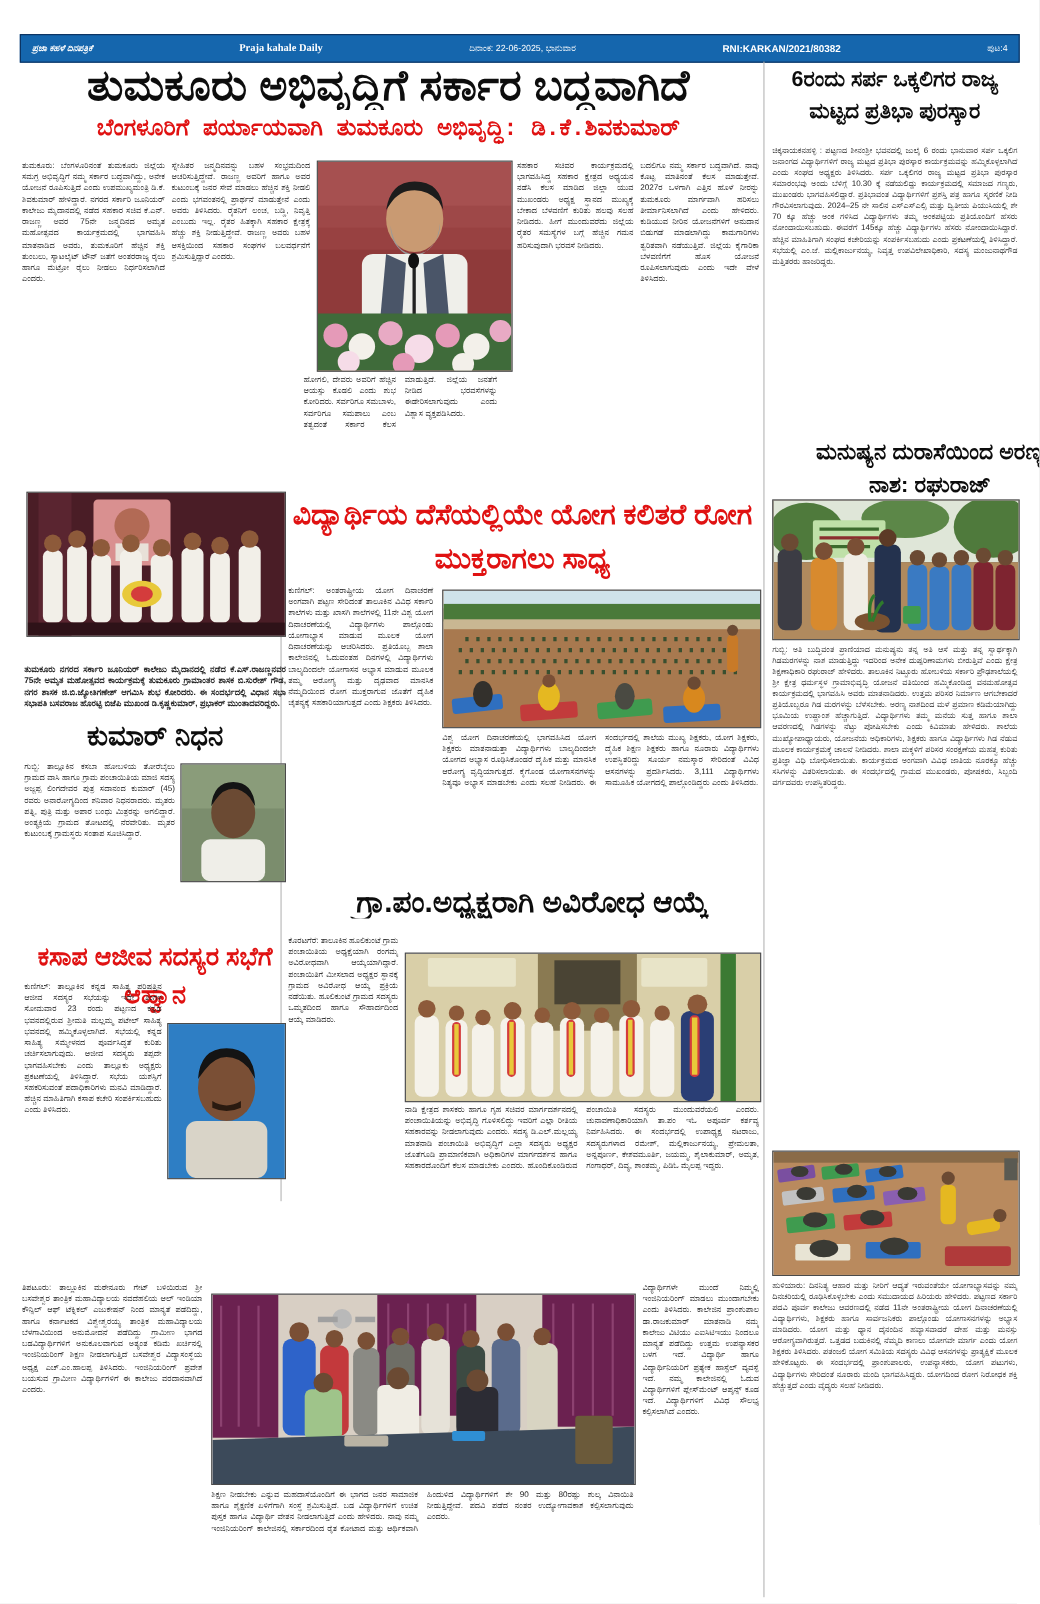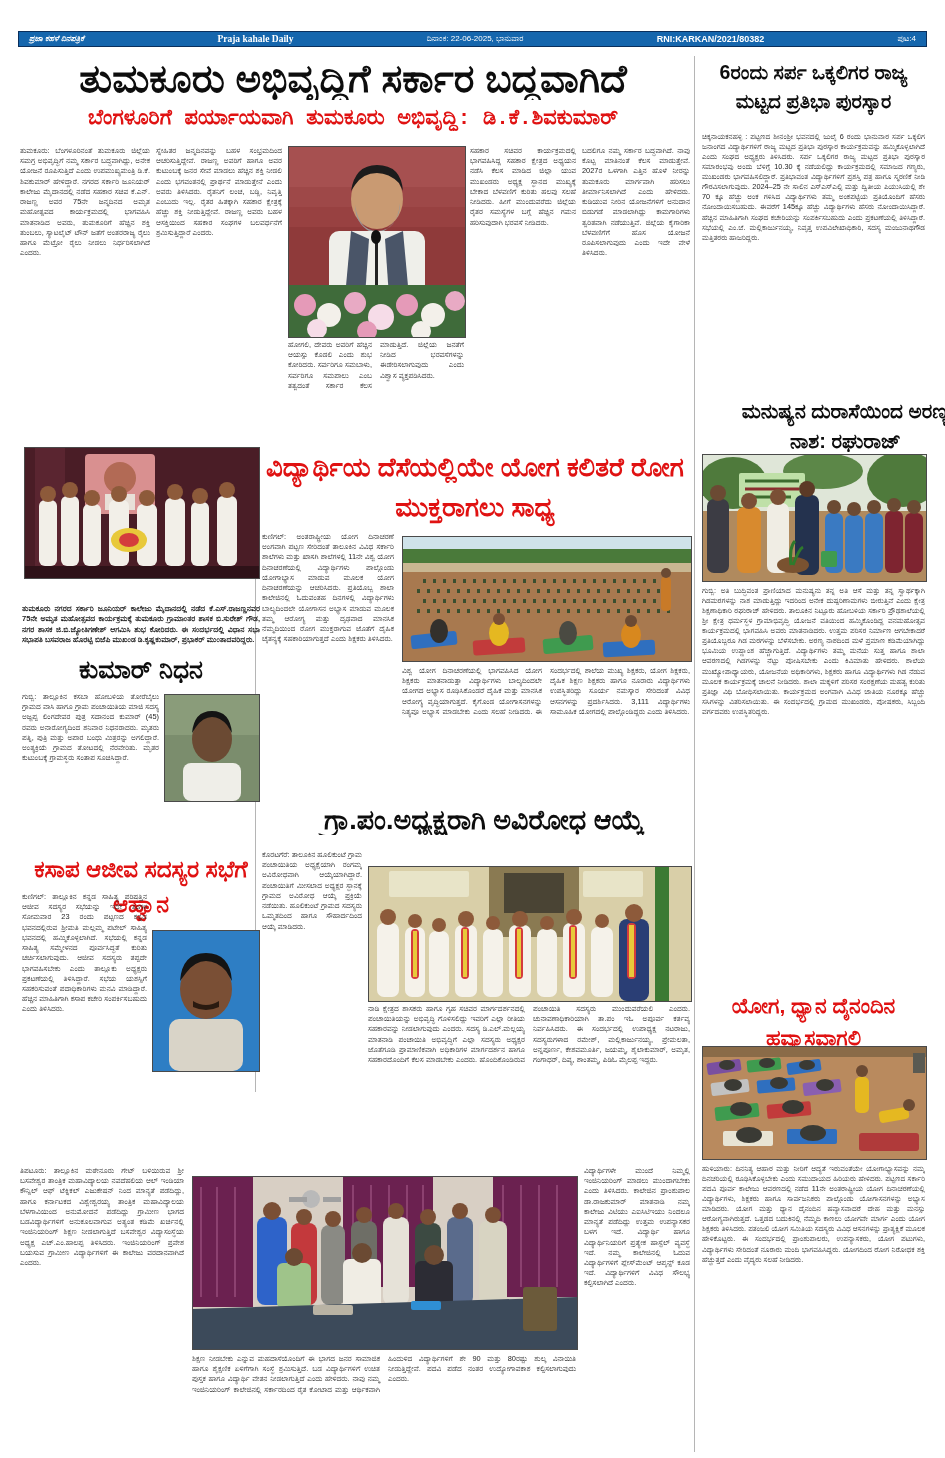--- a/index.html
+++ b/index.html
@@ -21,21 +21,21 @@
   .photo{border:1px solid #4a4a4a;overflow:hidden;background:#ccc;}
   .photo svg{display:block;}
   .vrule{background:#b5b5b5;width:1px;}
   .portrait-r{float:right;margin:2px 0 2px 5px;}
 </style>
 </head>
 <body>
 
 <div class="page">
 
-  <div class="abs masthead" style="left:18px;top:31px;width:909px;height:16px;">
+  <div class="abs masthead" style="left:18px;top:31px;width:909px;height:26px;">
     <span class="mh-kn">ಪ್ರಜಾ ಕಹಳೆ ದಿನಪತ್ರಿಕೆ</span>
     <span class="mh-en">Praja kahale Daily</span>
     <span>ದಿನಾಂಕ: 22-06-2025, ಭಾನುವಾರ</span>
     <span class="mh-rni">RNI:KARKAN/2021/80382</span>
     <span>ಪುಟ:4</span>
   </div>
 
   <div class="abs hl nowrap" style="left:15px;top:58px;width:676px;font-size:39px;">ತುಮಕೂರು ಅಭಿವೃದ್ಧಿಗೆ ಸರ್ಕಾರ ಬದ್ಧವಾಗಿದೆ</div>
   <div class="abs hl hl-red nowrap" style="left:15px;top:108px;width:676px;font-size:21px;font-family:Liberation Mono, monospace;">ಬೆಂಗಳೂರಿಗೆ ಪರ್ಯಾಯವಾಗಿ ತುಮಕೂರು ಅಭಿವೃದ್ಧಿ: ಡಿ.ಕೆ.ಶಿವಕುಮಾರ್</div>
 
@@ -61,21 +61,21 @@
       <circle cx="66" cy="156" r="11" fill="#e8aac4"></circle>
         <circle cx="92" cy="170" r="13" fill="#f6dce8"></circle>
       <circle cx="118" cy="158" r="11" fill="#e59ab8"></circle>
         <circle cx="144" cy="168" r="12" fill="#f3f0ea"></circle>
       <circle cx="166" cy="154" r="10" fill="#e8aac4"></circle>
         <circle cx="28" cy="182" r="10" fill="#f6dce8"></circle>
       <circle cx="78" cy="184" r="10" fill="#e59ab8"></circle>
         <circle cx="132" cy="184" r="10" fill="#f3f0ea"></circle>
     </svg>
   </div>
-  <div class="abs body-col two-col" style="left:288px;top:340px;width:176px;height:102px;">ಹೋಗಲಿ, ದೇವರು ಅವರಿಗೆ ಹೆಚ್ಚಿನ ಆಯಸ್ಸು ಕೊಡಲಿ ಎಂದು ಶುಭ ಕೋರಿದರು. ಸರ್ವರಿಗೂ ಸಮಬಾಳು, ಸರ್ವರಿಗೂ ಸಮಪಾಲು ಎಂಬ ತತ್ವದಂತೆ ಸರ್ಕಾರ ಕೆಲಸ ಮಾಡುತ್ತಿದೆ. ಜಿಲ್ಲೆಯ ಜನತೆಗೆ ನೀಡಿದ ಭರವಸೆಗಳನ್ನು ಈಡೇರಿಸಲಾಗುವುದು ಎಂದು ವಿಶ್ವಾಸ ವ್ಯಕ್ತಪಡಿಸಿದರು.</div>
+  <div class="abs body-col two-col" style="left:276px;top:340px;width:176px;height:102px;">ಹೋಗಲಿ, ದೇವರು ಅವರಿಗೆ ಹೆಚ್ಚಿನ ಆಯಸ್ಸು ಕೊಡಲಿ ಎಂದು ಶುಭ ಕೋರಿದರು. ಸರ್ವರಿಗೂ ಸಮಬಾಳು, ಸರ್ವರಿಗೂ ಸಮಪಾಲು ಎಂಬ ತತ್ವದಂತೆ ಸರ್ಕಾರ ಕೆಲಸ ಮಾಡುತ್ತಿದೆ. ಜಿಲ್ಲೆಯ ಜನತೆಗೆ ನೀಡಿದ ಭರವಸೆಗಳನ್ನು ಈಡೇರಿಸಲಾಗುವುದು ಎಂದು ವಿಶ್ವಾಸ ವ್ಯಕ್ತಪಡಿಸಿದರು.</div>
   <div class="abs body-col" style="left:470px;top:146px;width:106px;height:296px;">ಸಹಕಾರ ಸಚಿವರ ಕಾರ್ಯಕ್ರಮದಲ್ಲಿ ಭಾಗವಹಿಸಿದ್ದ ಸಹಕಾರ ಕ್ಷೇತ್ರದ ಅಧ್ಯಯನ ನಡೆಸಿ ಕೆಲಸ ಮಾಡಿದ ಜಿಲ್ಲಾ ಯುವ ಮುಖಂಡರು ಅಧ್ಯಕ್ಷ ಸ್ಥಾನದ ಮುಖ್ಯಕ್ಕೆ ಬೇಕಾದ ಬೆಳವಣಿಗೆ ಕುರಿತು ಹಲವು ಸಲಹೆ ನೀಡಿದರು. ಹೀಗೆ ಮುಂದುವರೆದು ಜಿಲ್ಲೆಯ ರೈತರ ಸಮಸ್ಯೆಗಳ ಬಗ್ಗೆ ಹೆಚ್ಚಿನ ಗಮನ ಹರಿಸುವುದಾಗಿ ಭರವಸೆ ನೀಡಿದರು.</div>
   <div class="abs body-col" style="left:582px;top:146px;width:108px;height:296px;">ಬದಲಿಗೂ ನಮ್ಮ ಸರ್ಕಾರ ಬದ್ಧವಾಗಿದೆ. ನಾವು ಕೊಟ್ಟ ಮಾತಿನಂತೆ ಕೆಲಸ ಮಾಡುತ್ತೇವೆ. 2027ರ ಒಳಗಾಗಿ ಎತ್ತಿನ ಹೊಳೆ ನೀರನ್ನು ತುಮಕೂರು ಮಾರ್ಗವಾಗಿ ಹರಿಸಲು ತೀರ್ಮಾನಿಸಲಾಗಿದೆ ಎಂದು ಹೇಳಿದರು. ಕುಡಿಯುವ ನೀರಿನ ಯೋಜನೆಗಳಿಗೆ ಅನುದಾನ ಬಿಡುಗಡೆ ಮಾಡಲಾಗಿದ್ದು ಕಾಮಗಾರಿಗಳು ತ್ವರಿತವಾಗಿ ನಡೆಯುತ್ತಿವೆ. ಜಿಲ್ಲೆಯ ಕೈಗಾರಿಕಾ ಬೆಳವಣಿಗೆಗೆ ಹೊಸ ಯೋಜನೆ ರೂಪಿಸಲಾಗುವುದು ಎಂದು ಇದೇ ವೇಳೆ ತಿಳಿಸಿದರು.</div>
 
   <div class="abs vrule" style="left:694px;top:56px;height:1396px;"></div>
   <div class="abs vrule" style="left:255px;top:447px;height:645px;"></div>
 
   <div class="abs photo" style="left:24px;top:447px;width:234px;height:130px;">
     <svg width="234" height="130" viewBox="0 0 234 130">
       <rect width="234" height="130" fill="#4a1d26"></rect>
       <rect x="10" y="0" width="30" height="130" fill="#5a2530"></rect>
@@ -321,21 +321,20 @@
         <circle cx="191" cy="50" r="7"></circle>
           <circle cx="211" cy="52" r="7"></circle>
       </g>
       <ellipse cx="90" cy="110" rx="16" ry="8" fill="#7a5230"></ellipse>
       <path d="M88 110 Q86 92 92 86 M90 110 Q96 94 100 92" stroke="#2f7a2c" stroke-width="3" fill="none"></path>
       <rect x="118" y="96" width="16" height="16" rx="2" fill="#3f9b4f"></rect>
     </svg>
   </div>
   <div class="abs body-col" style="left:702px;top:586px;width:223px;height:398px;font-size:7.3px;">ಗುಬ್ಬಿ: ಅತಿ ಬುದ್ಧಿವಂತ ಪ್ರಾಣಿಯಾದ ಮನುಷ್ಯನು ತನ್ನ ಅತಿ ಆಸೆ ಮತ್ತು ತನ್ನ ಸ್ವಾರ್ಥಕ್ಕಾಗಿ ಗಿಡಮರಗಳನ್ನು ನಾಶ ಮಾಡುತ್ತಿದ್ದು ಇದರಿಂದ ಅನೇಕ ದುಷ್ಪರಿಣಾಮಗಳು ಬೀರುತ್ತಿವೆ ಎಂದು ಕ್ಷೇತ್ರ ಶಿಕ್ಷಣಾಧಿಕಾರಿ ರಘುರಾಜ್ ಹೇಳಿದರು. ತಾಲೂಕಿನ ನಿಟ್ಟೂರು ಹೋಬಳಿಯ ಸರ್ಕಾರಿ ಪ್ರೌಢಶಾಲೆಯಲ್ಲಿ ಶ್ರೀ ಕ್ಷೇತ್ರ ಧರ್ಮಸ್ಥಳ ಗ್ರಾಮಾಭಿವೃದ್ಧಿ ಯೋಜನೆ ವತಿಯಿಂದ ಹಮ್ಮಿಕೊಂಡಿದ್ದ ವನಮಹೋತ್ಸವ ಕಾರ್ಯಕ್ರಮದಲ್ಲಿ ಭಾಗವಹಿಸಿ ಅವರು ಮಾತನಾಡಿದರು. ಉತ್ತಮ ಪರಿಸರ ನಿರ್ಮಾಣ ಆಗಬೇಕಾದರೆ ಪ್ರತಿಯೊಬ್ಬರೂ ಗಿಡ ಮರಗಳನ್ನು ಬೆಳೆಸಬೇಕು. ಅರಣ್ಯ ನಾಶದಿಂದ ಮಳೆ ಪ್ರಮಾಣ ಕಡಿಮೆಯಾಗಿದ್ದು ಭೂಮಿಯ ಉಷ್ಣಾಂಶ ಹೆಚ್ಚಾಗುತ್ತಿದೆ. ವಿದ್ಯಾರ್ಥಿಗಳು ತಮ್ಮ ಮನೆಯ ಸುತ್ತ ಹಾಗೂ ಶಾಲಾ ಆವರಣದಲ್ಲಿ ಗಿಡಗಳನ್ನು ನೆಟ್ಟು ಪೋಷಿಸಬೇಕು ಎಂದು ಕಿವಿಮಾತು ಹೇಳಿದರು. ಶಾಲೆಯ ಮುಖ್ಯೋಪಾಧ್ಯಾಯರು, ಯೋಜನೆಯ ಅಧಿಕಾರಿಗಳು, ಶಿಕ್ಷಕರು ಹಾಗೂ ವಿದ್ಯಾರ್ಥಿಗಳು ಗಿಡ ನೆಡುವ ಮೂಲಕ ಕಾರ್ಯಕ್ರಮಕ್ಕೆ ಚಾಲನೆ ನೀಡಿದರು. ಶಾಲಾ ಮಕ್ಕಳಿಗೆ ಪರಿಸರ ಸಂರಕ್ಷಣೆಯ ಮಹತ್ವ ಕುರಿತು ಪ್ರತಿಜ್ಞಾ ವಿಧಿ ಬೋಧಿಸಲಾಯಿತು. ಕಾರ್ಯಕ್ರಮದ ಅಂಗವಾಗಿ ವಿವಿಧ ಜಾತಿಯ ನೂರಕ್ಕೂ ಹೆಚ್ಚು ಸಸಿಗಳನ್ನು ವಿತರಿಸಲಾಯಿತು. ಈ ಸಂದರ್ಭದಲ್ಲಿ ಗ್ರಾಮದ ಮುಖಂಡರು, ಪೋಷಕರು, ಸಿಬ್ಬಂದಿ ವರ್ಗದವರು ಉಪಸ್ಥಿತರಿದ್ದರು.</div>
 
-  <div class="abs hl hl-red" style="left:702px;top:990px;width:223px;font-size:21px;line-height:1.5;">ಯೋಗ, ಧ್ಯಾನ ದೈನಂದಿನ ಹವ್ಯಾಸವಾಗಲಿ</div>
   <div class="abs photo" style="left:702px;top:1046px;width:223px;height:112px;">
     <svg width="223" height="112" viewBox="0 0 223 112">
       <rect width="223" height="112" fill="#b98a5e"></rect>
       <rect width="223" height="10" fill="#8a6b48"></rect>
       <g>
         <rect x="4" y="14" width="34" height="12" rx="2" fill="#7a4fa0" transform="rotate(-8 21 20)"></rect>
         <rect x="44" y="12" width="34" height="12" rx="2" fill="#3f9b4f" transform="rotate(-6 61 18)"></rect>
         <rect x="84" y="14" width="34" height="12" rx="2" fill="#2f6fbf" transform="rotate(-8 101 20)"></rect>
         <rect x="8" y="34" width="38" height="13" rx="2" fill="#c2c2c2" transform="rotate(-7 27 40)"></rect>
         <rect x="54" y="32" width="38" height="13" rx="2" fill="#2f6fbf" transform="rotate(-5 73 38)"></rect>

